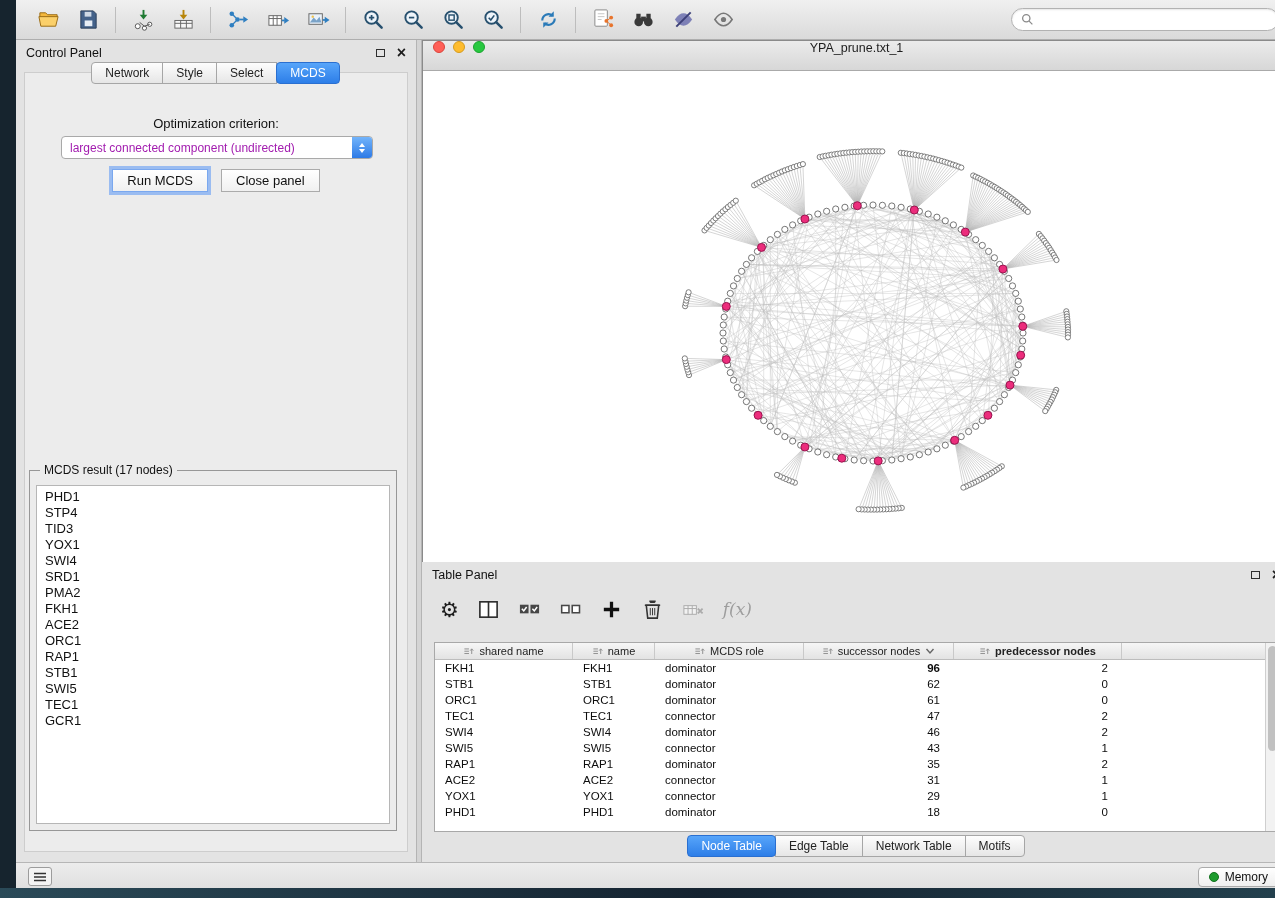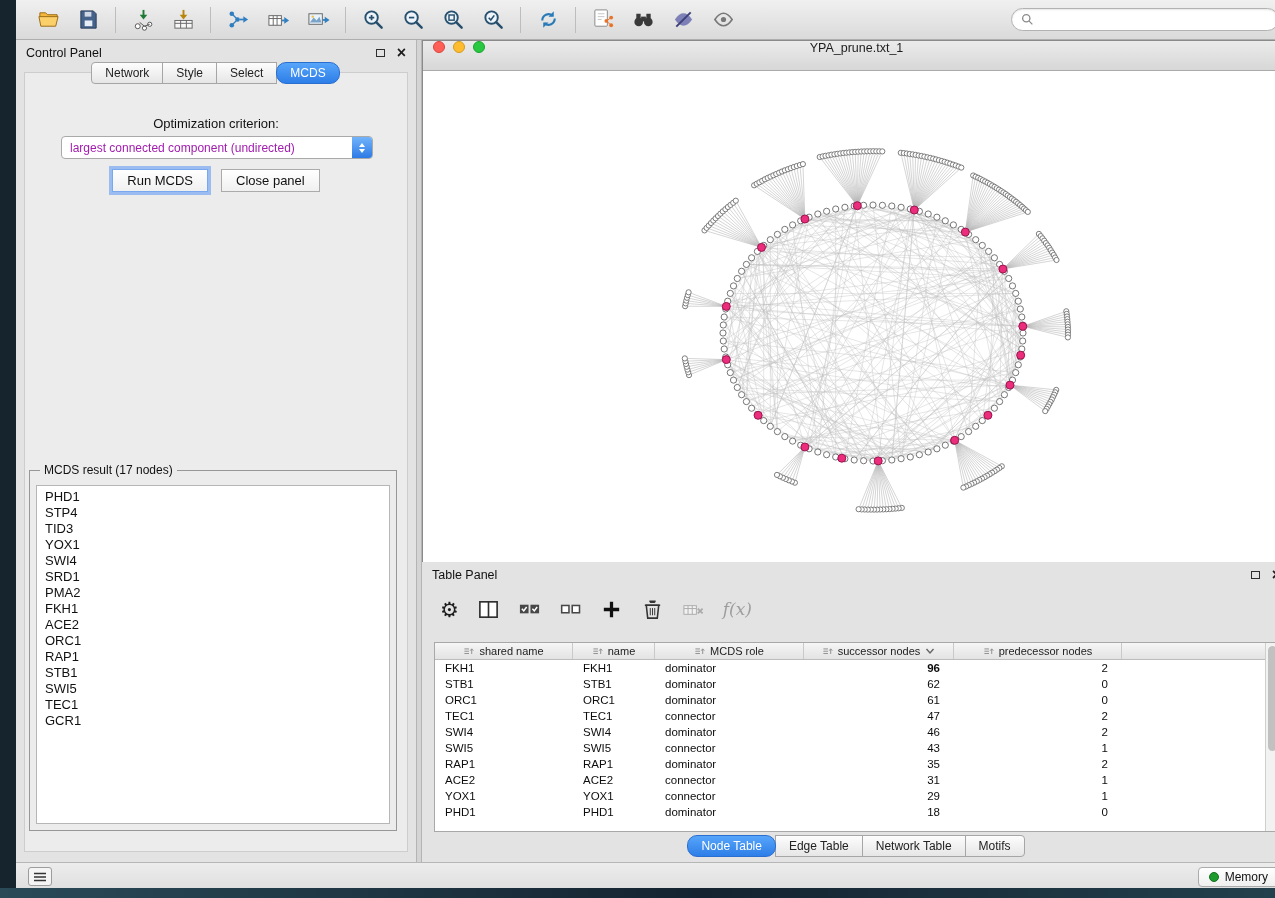--- a/index.html
+++ b/index.html
@@ -19,21 +19,21 @@
   .control-panel{position:absolute;left:0;top:40px;width:400px;height:822px;background:#e3e3e3}
   .panel-header{height:26px;display:flex;align-items:center;padding:0 10px;font-size:12.5px;color:#111}
   .hdr-icons{margin-left:auto;display:flex;gap:12px;align-items:center}
   .float-box{width:9px;height:8px;border:1.5px solid #2e2e2e}
   .close-x{font-size:16px;font-weight:bold;color:#1c1c1c;line-height:1;cursor:pointer}
   .cp-inner{position:absolute;left:8px;top:32px;right:8px;bottom:10px;background:#ececec;border:1px solid #cdcdcd}
   .cp-tabs{position:absolute;left:0;right:0;top:-11px;display:flex;justify-content:center}
   .tab{padding:3px 13px;font-size:12px;background:linear-gradient(#fdfdfd,#e6e6e6);border:1px solid #a6a6a6;margin-left:-1px;color:#222;cursor:pointer;white-space:nowrap}
   .tab:first-child{border-radius:4px 0 0 4px}
   .tab:last-child{border-radius:0 4px 4px 0}
-  .tab.active{background:linear-gradient(#57a5fa,#2d7ee8);color:#fff;border-color:#2a6fd0;border-radius:10px;position:relative;z-index:2}
+  .tab.active{background:linear-gradient(#57a5fa,#2d7ee8);color:#fff;border-color:#2a6fd0;border-radius:4px;position:relative;z-index:2}
   .crit-label{position:absolute;left:0;right:0;top:43px;text-align:center;font-size:13px;color:#111}
   .crit-select{position:absolute;left:36px;top:63px;width:312px;height:23px;background:#fff;border:1px solid #a9a9a9;border-radius:4px;display:flex;align-items:center;cursor:pointer}
   .crit-select .sel-text{flex:1;font-size:12px;padding:0 8px;color:#a21caf;white-space:nowrap;overflow:hidden}
   .sel-cap{width:20px;height:21px;border-radius:0 3px 3px 0;background:linear-gradient(#72b4fb,#2d7ae6);display:flex;flex-direction:column;align-items:center;justify-content:center;gap:2px}
   .sel-cap i{width:0;height:0;border-left:3.5px solid transparent;border-right:3.5px solid transparent}
   .sel-cap .up{border-bottom:4px solid #fff}
   .sel-cap .dn{border-top:4px solid #fff}
   .btn-row{position:absolute;left:0;right:0;top:96px;display:flex;justify-content:center;gap:13px}
   .mac-btn{font-size:13px;padding:3px 14px;background:linear-gradient(#ffffff,#f0f0f0);border:1px solid #ababab;border-radius:0;color:#111;cursor:pointer}
   .mac-btn.focused{box-shadow:0 0 0 3px rgba(88,150,246,.55);border-color:#7aa8ef}
@@ -1132,21 +1132,21 @@
           <div class="hcell" style="width: 150px;">
             <svg width="11" height="11" viewBox="0 0 12 12">
               <path d="M1.5 3.2h5M1.5 5.7h5M1.5 8.2h5" stroke="#8a8a8a" stroke-width="1"></path>
               <path d="M9.5 8.7V3.3M7.8 5.1l1.7-2 1.7 2" fill="none" stroke="#8a8a8a" stroke-width="1"></path>
             </svg>
             <span>successor nodes</span>
             <svg width="10" height="8" viewBox="0 0 10 8">
               <path d="M1.5 2l3.5 4 3.5-4" fill="none" stroke="#666" stroke-width="1.4"></path>
             </svg>
           </div>
-          <div class="hcell" style="width: 168px;">
+          <div class="hcell" style="width: 168px; font-weight: bold;">
             <svg width="11" height="11" viewBox="0 0 12 12">
               <path d="M1.5 3.2h5M1.5 5.7h5M1.5 8.2h5" stroke="#8a8a8a" stroke-width="1"></path>
               <path d="M9.5 8.7V3.3M7.8 5.1l1.7-2 1.7 2" fill="none" stroke="#8a8a8a" stroke-width="1"></path>
             </svg>
             <span>predecessor nodes</span>
           </div>
           <div class="hfill"></div>
         </div>
       <div>
           <div class="trow">

